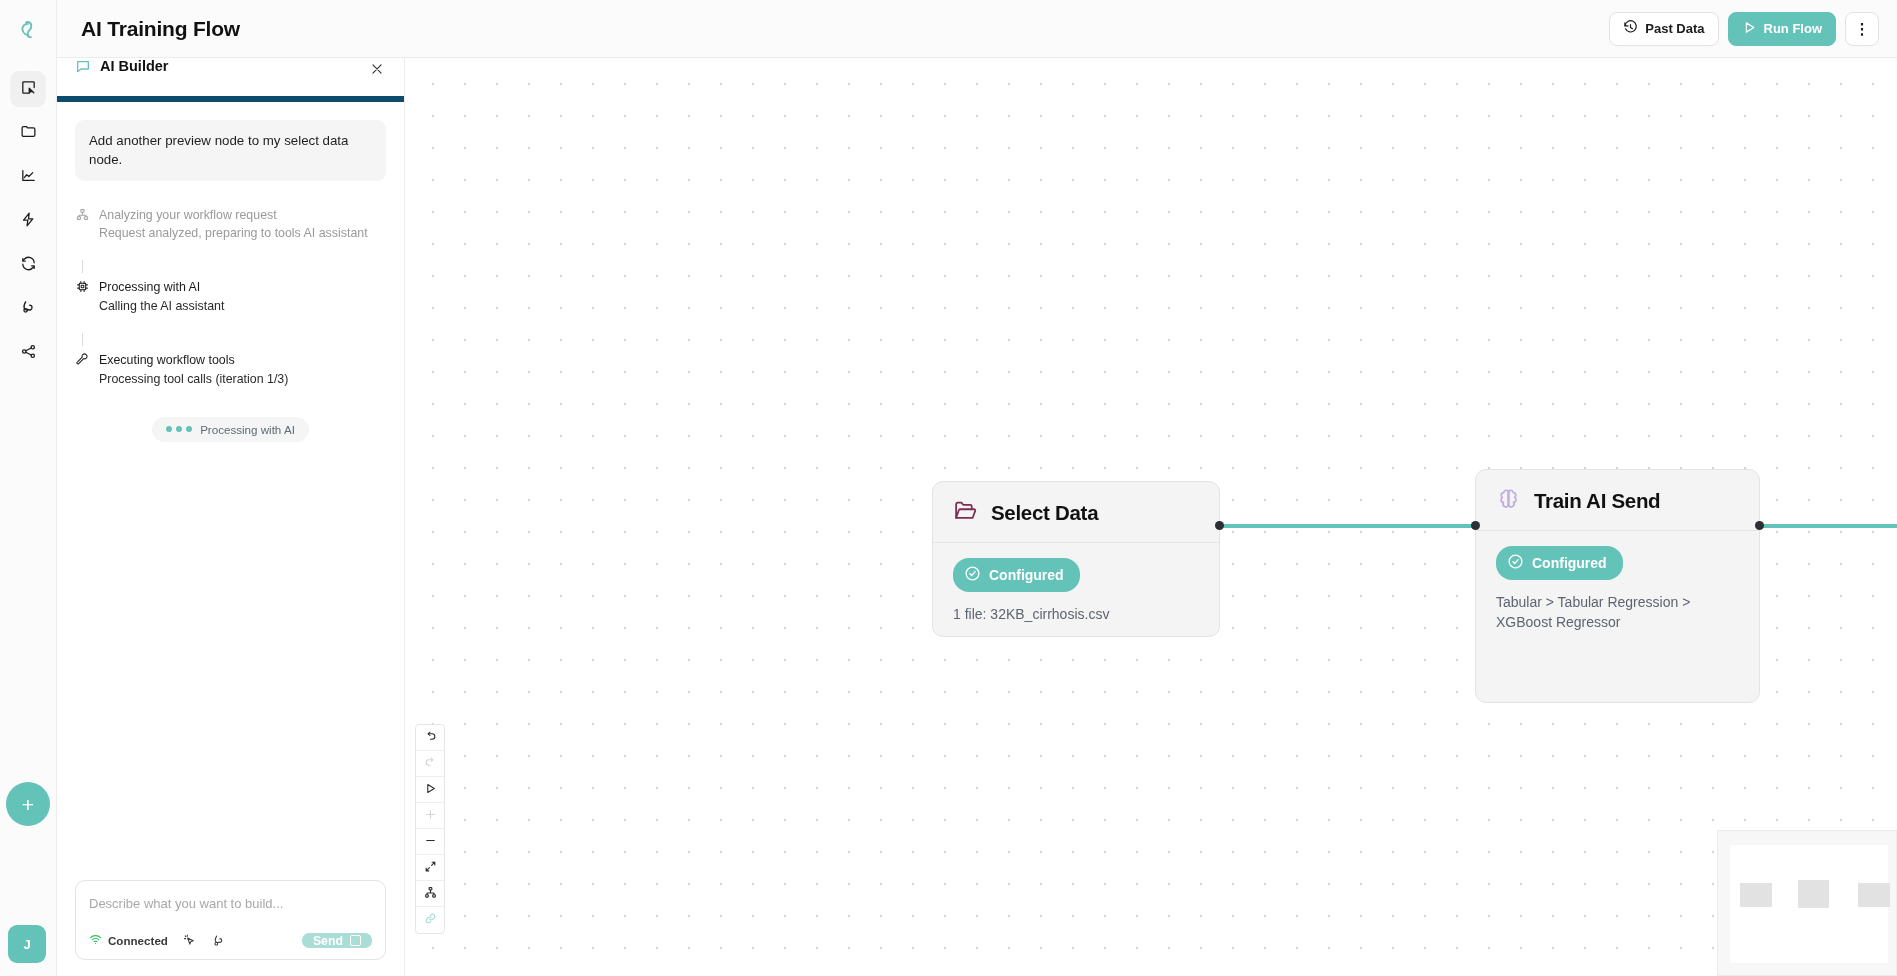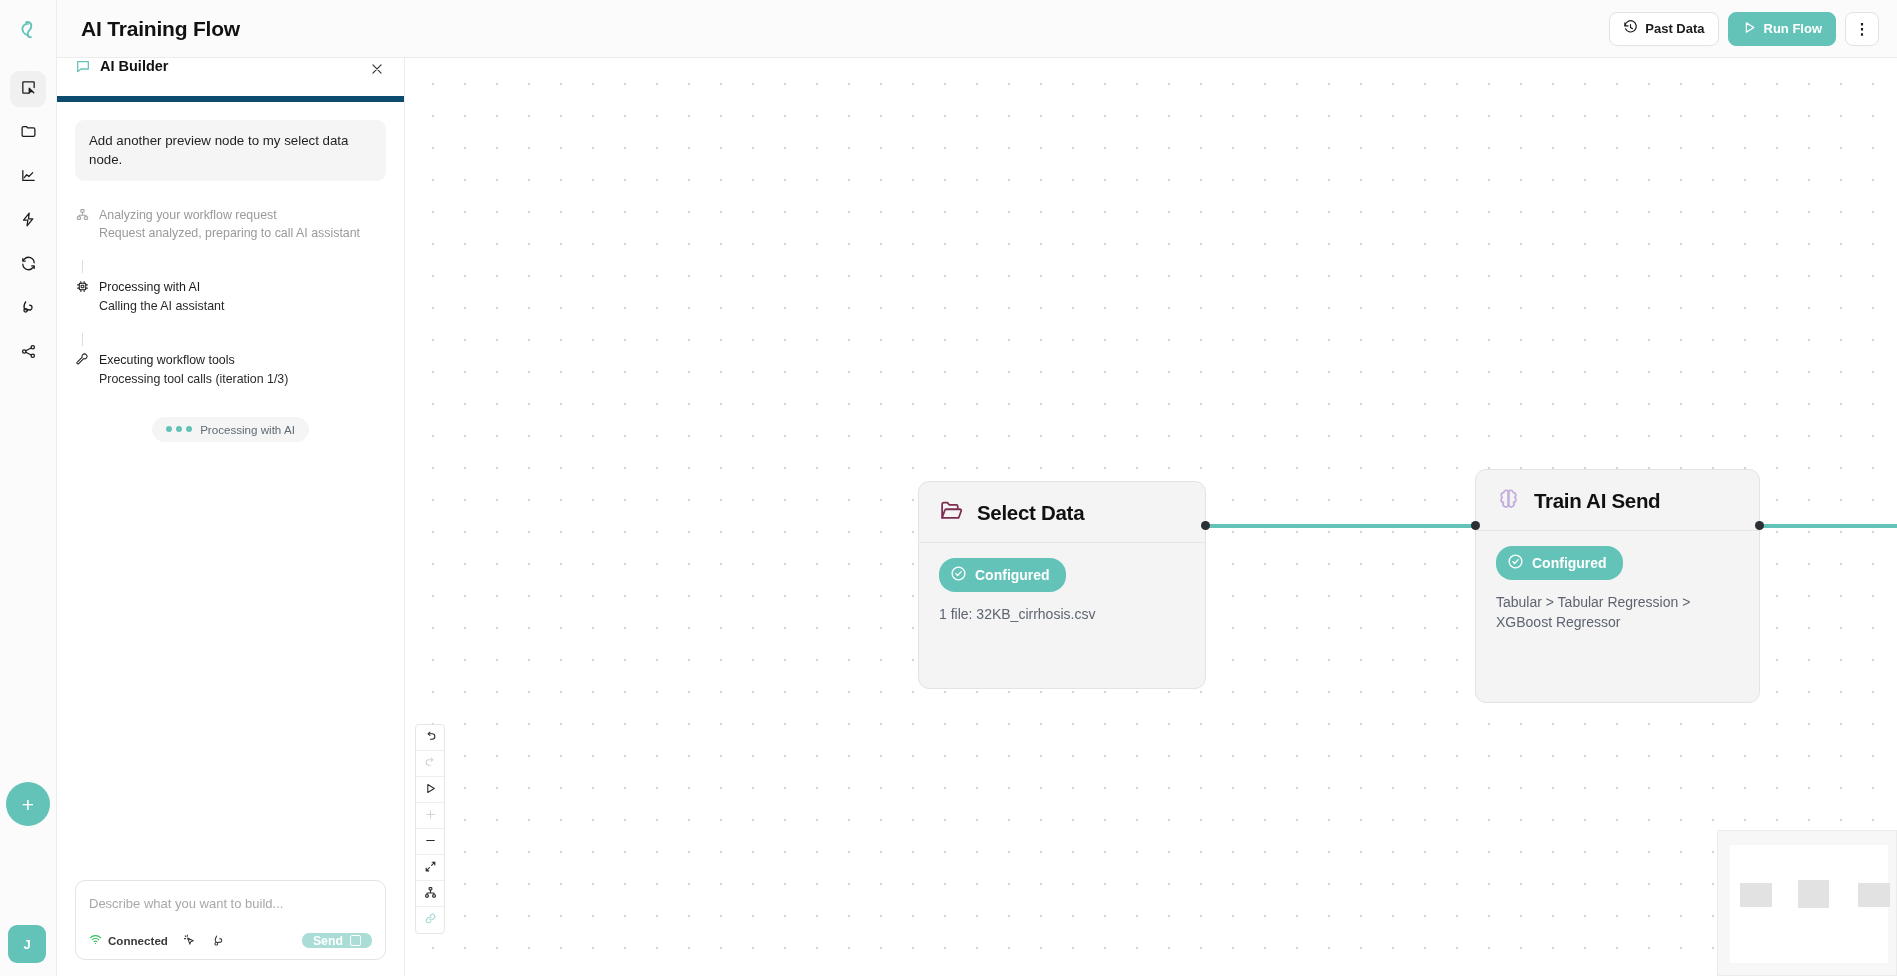--- a/index.html
+++ b/index.html
@@ -295,21 +295,21 @@
         <div class="step-icon">
           <svg width="13" height="13" viewBox="0 0 24 24" fill="none" stroke="#a3a3a3" stroke-width="1.9" stroke-linecap="round" stroke-linejoin="round">
             <rect x="9" y="3" width="6" height="5" rx="1"></rect>
               <rect x="2.5" y="16" width="6" height="5" rx="1"></rect>
             <rect x="15.5" y="16" width="6" height="5" rx="1"></rect>
               <path d="M12 8v4M5.5 16v-2.5h13V16"></path>
           </svg>
         </div>
         <div class="step-txt">
           <div class="step-title">Analyzing your workflow request</div>
-          <div class="step-sub">Request analyzed, preparing to call AI assistant</div>
+          <div class="step-sub">Request analyzed, preparing to tools AI assistant</div>
         </div>
       </div>
       <div class="step-rule" style="margin-left:7px"></div>
 
       <div class="step" style="margin-top:6px">
         <div class="step-icon">
           <svg width="13" height="13" viewBox="0 0 24 24" fill="none" stroke="#1c1c1c" stroke-width="1.9" stroke-linecap="round" stroke-linejoin="round">
             <rect x="6" y="6" width="12" height="12" rx="1.5"></rect>
               <rect x="9.5" y="9.5" width="5" height="5" rx="1"></rect>
             <path d="M9 3v3M15 3v3M9 18v3M15 18v3M3 9h3M3 15h3M18 9h3M18 15h3"></path>
@@ -381,21 +381,21 @@
         </div>
       </div>
     </div>
   </div>
 
   <div class="canvas">
 
     <div class="edge" style="left:800px; top:466px; width:270px;"></div>
     <div class="edge" style="left:1354px; top:466px; width:272px;"></div>
 
-    <div class="node" style="left:513px; top:423px; width:288px; height:208px;">
+    <div class="node" style="left:527px; top:423px; width:288px; height:156px;">
       <div class="node-head">
         <span>
           <svg width="25" height="25" viewBox="0 0 24 24" fill="none" stroke="#7b2d52" stroke-width="1.7" stroke-linecap="round" stroke-linejoin="round">
             <path d="M3 19V6a1.5 1.5 0 0 1 1.5-1.5h3.6l1.9 2.2h6.5A1.5 1.5 0 0 1 18 8.2v1.3"></path>
             <path d="M3 19l2.6-7.3a1.3 1.3 0 0 1 1.2-.9h13.3c.9 0 1.5.9 1.2 1.7L18.9 19z"></path>
           </svg>
         </span>
         <span class="node-title">Select Data</span>
       </div>
       <div class="node-body">

